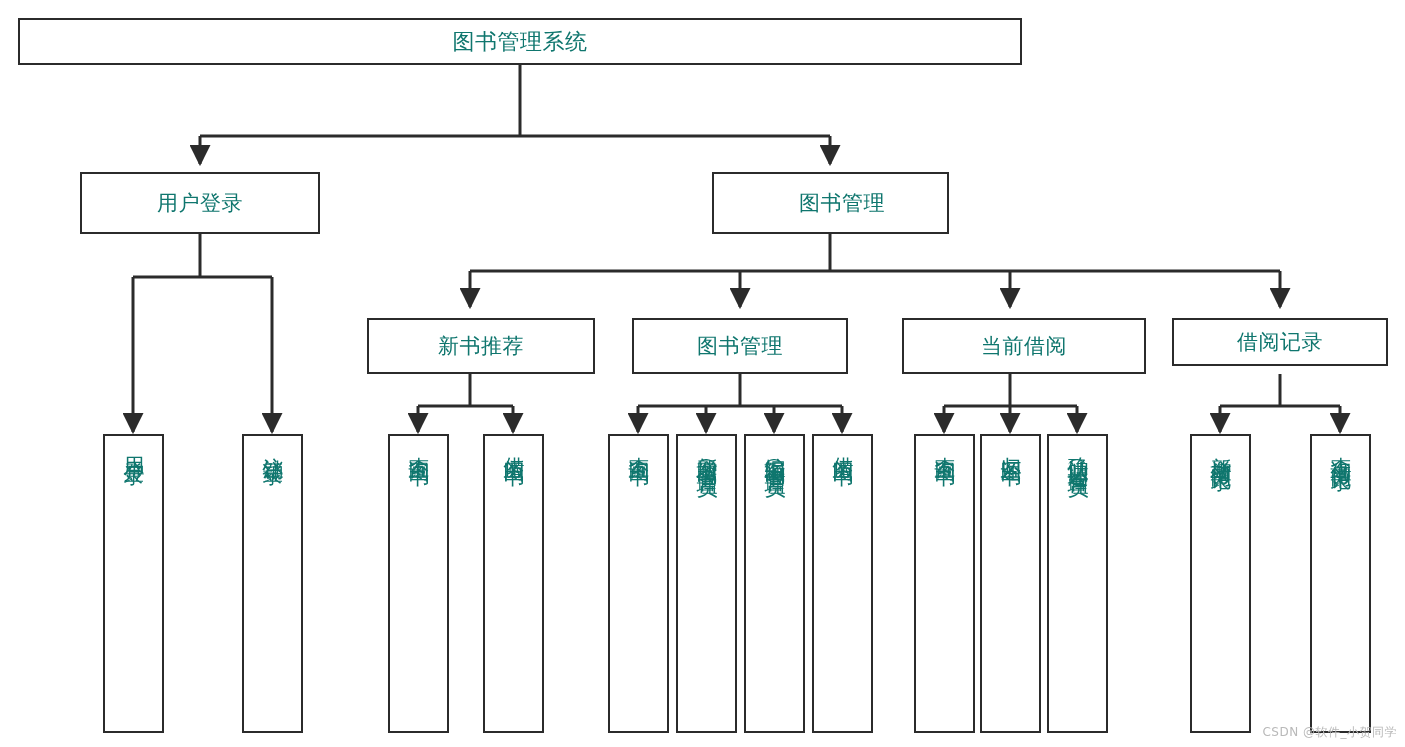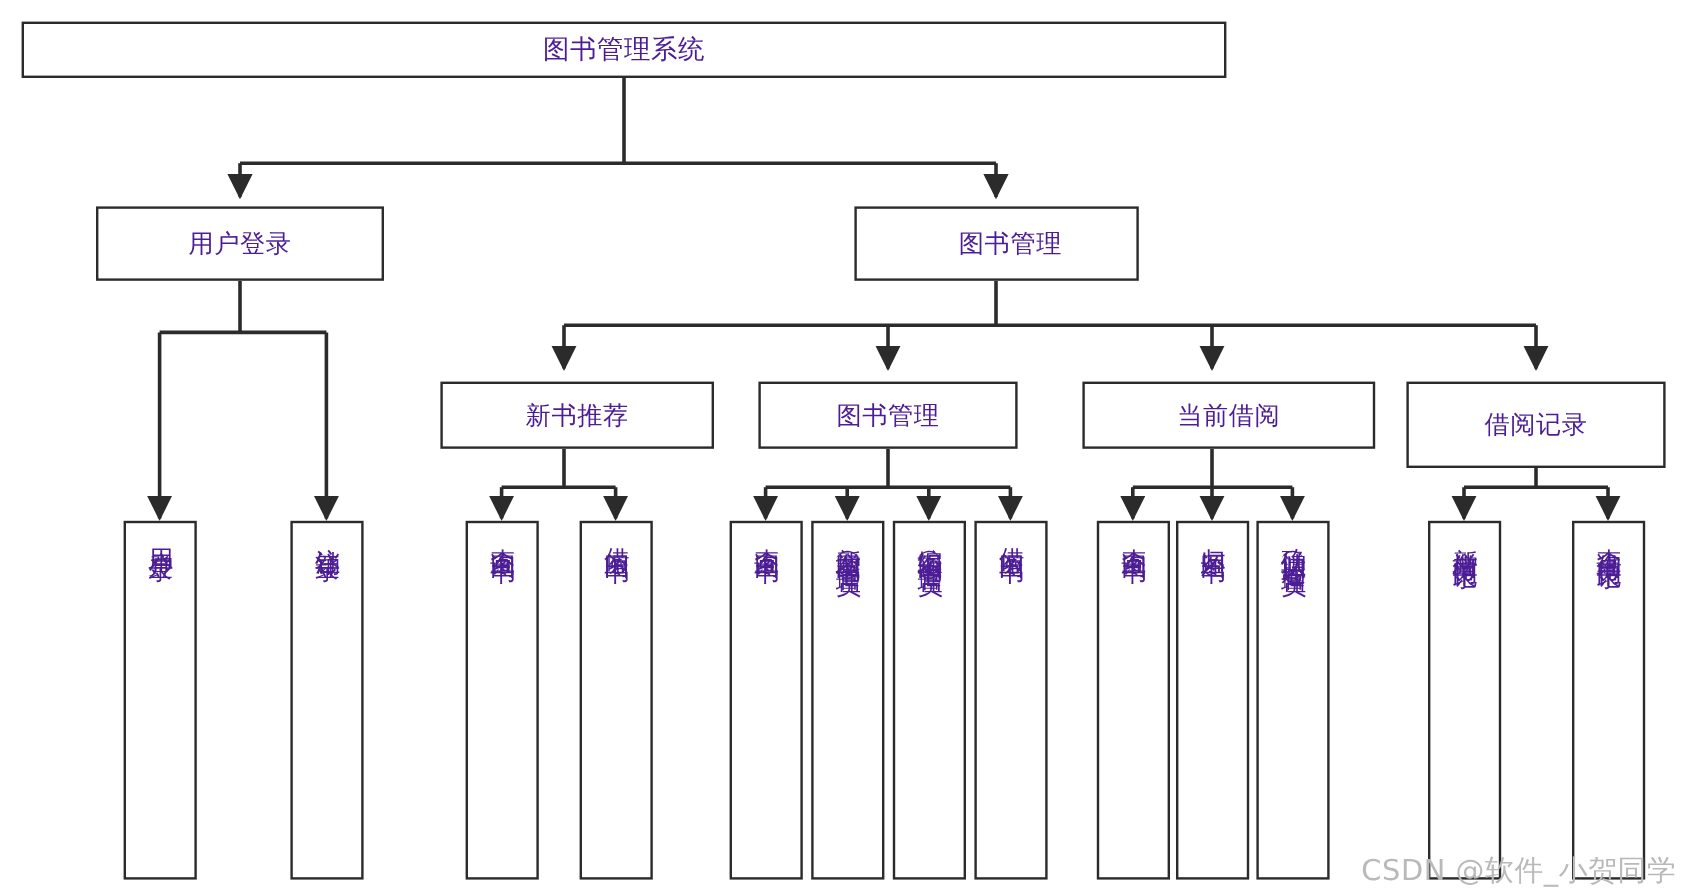--- a/index.html
+++ b/index.html
@@ -27,21 +27,21 @@
     pointer-events: none;
   }
   .node {
     position: absolute;
     box-sizing: border-box;
     border: 2px solid #2b2b2b;
     background: #ffffff;
     display: flex;
     align-items: center;
     justify-content: center;
-    color: #4c1d95;
+    color: #0f766e;
   }
   .node .label {
     display: block;
     text-align: center;
     line-height: 1.18;
     letter-spacing: 0.5px;
   }
   
   .node.h .label {
     font-size: 21px;
@@ -61,21 +61,21 @@
     text-orientation: upright;
     font-size: 21px;
     line-height: 1.0;
     letter-spacing: 3px;
     white-space: nowrap;
   }
   .watermark {
     position: absolute;
     right: 8px;
     bottom: 6px;
-    font-size: 24px;
+    font-size: 12px;
     color: #b9b9b9;
     letter-spacing: 0.5px;
     white-space: nowrap;
   }
 </style>
 </head>
 <body>
 
 <div id="canvas">
 
@@ -142,21 +142,21 @@
 
   <div class="node h" style="left:367px; top:318px; width:228px; height:56px;">
     <span class="label">新书推荐</span>
   </div>
   <div class="node h" style="left:632px; top:318px; width:216px; height:56px;">
     <span class="label">图书管理</span>
   </div>
   <div class="node h" style="left:902px; top:318px; width:244px; height:56px;">
     <span class="label">当前借阅</span>
   </div>
-  <div class="node h" style="left:1172px; top:318px; width:216px; height:72px;">
+  <div class="node h" style="left:1172px; top:318px; width:216px; height:48px;">
     <span class="label">借阅记录</span>
   </div>
 
   <div class="node v" style="left:103px; top:434px; width:61px; height:299px;">
     <span class="label">用户登录</span>
   </div>
   <div class="node v" style="left:242px; top:434px; width:61px; height:299px;">
     <span class="label">注销登录</span>
   </div>
 

